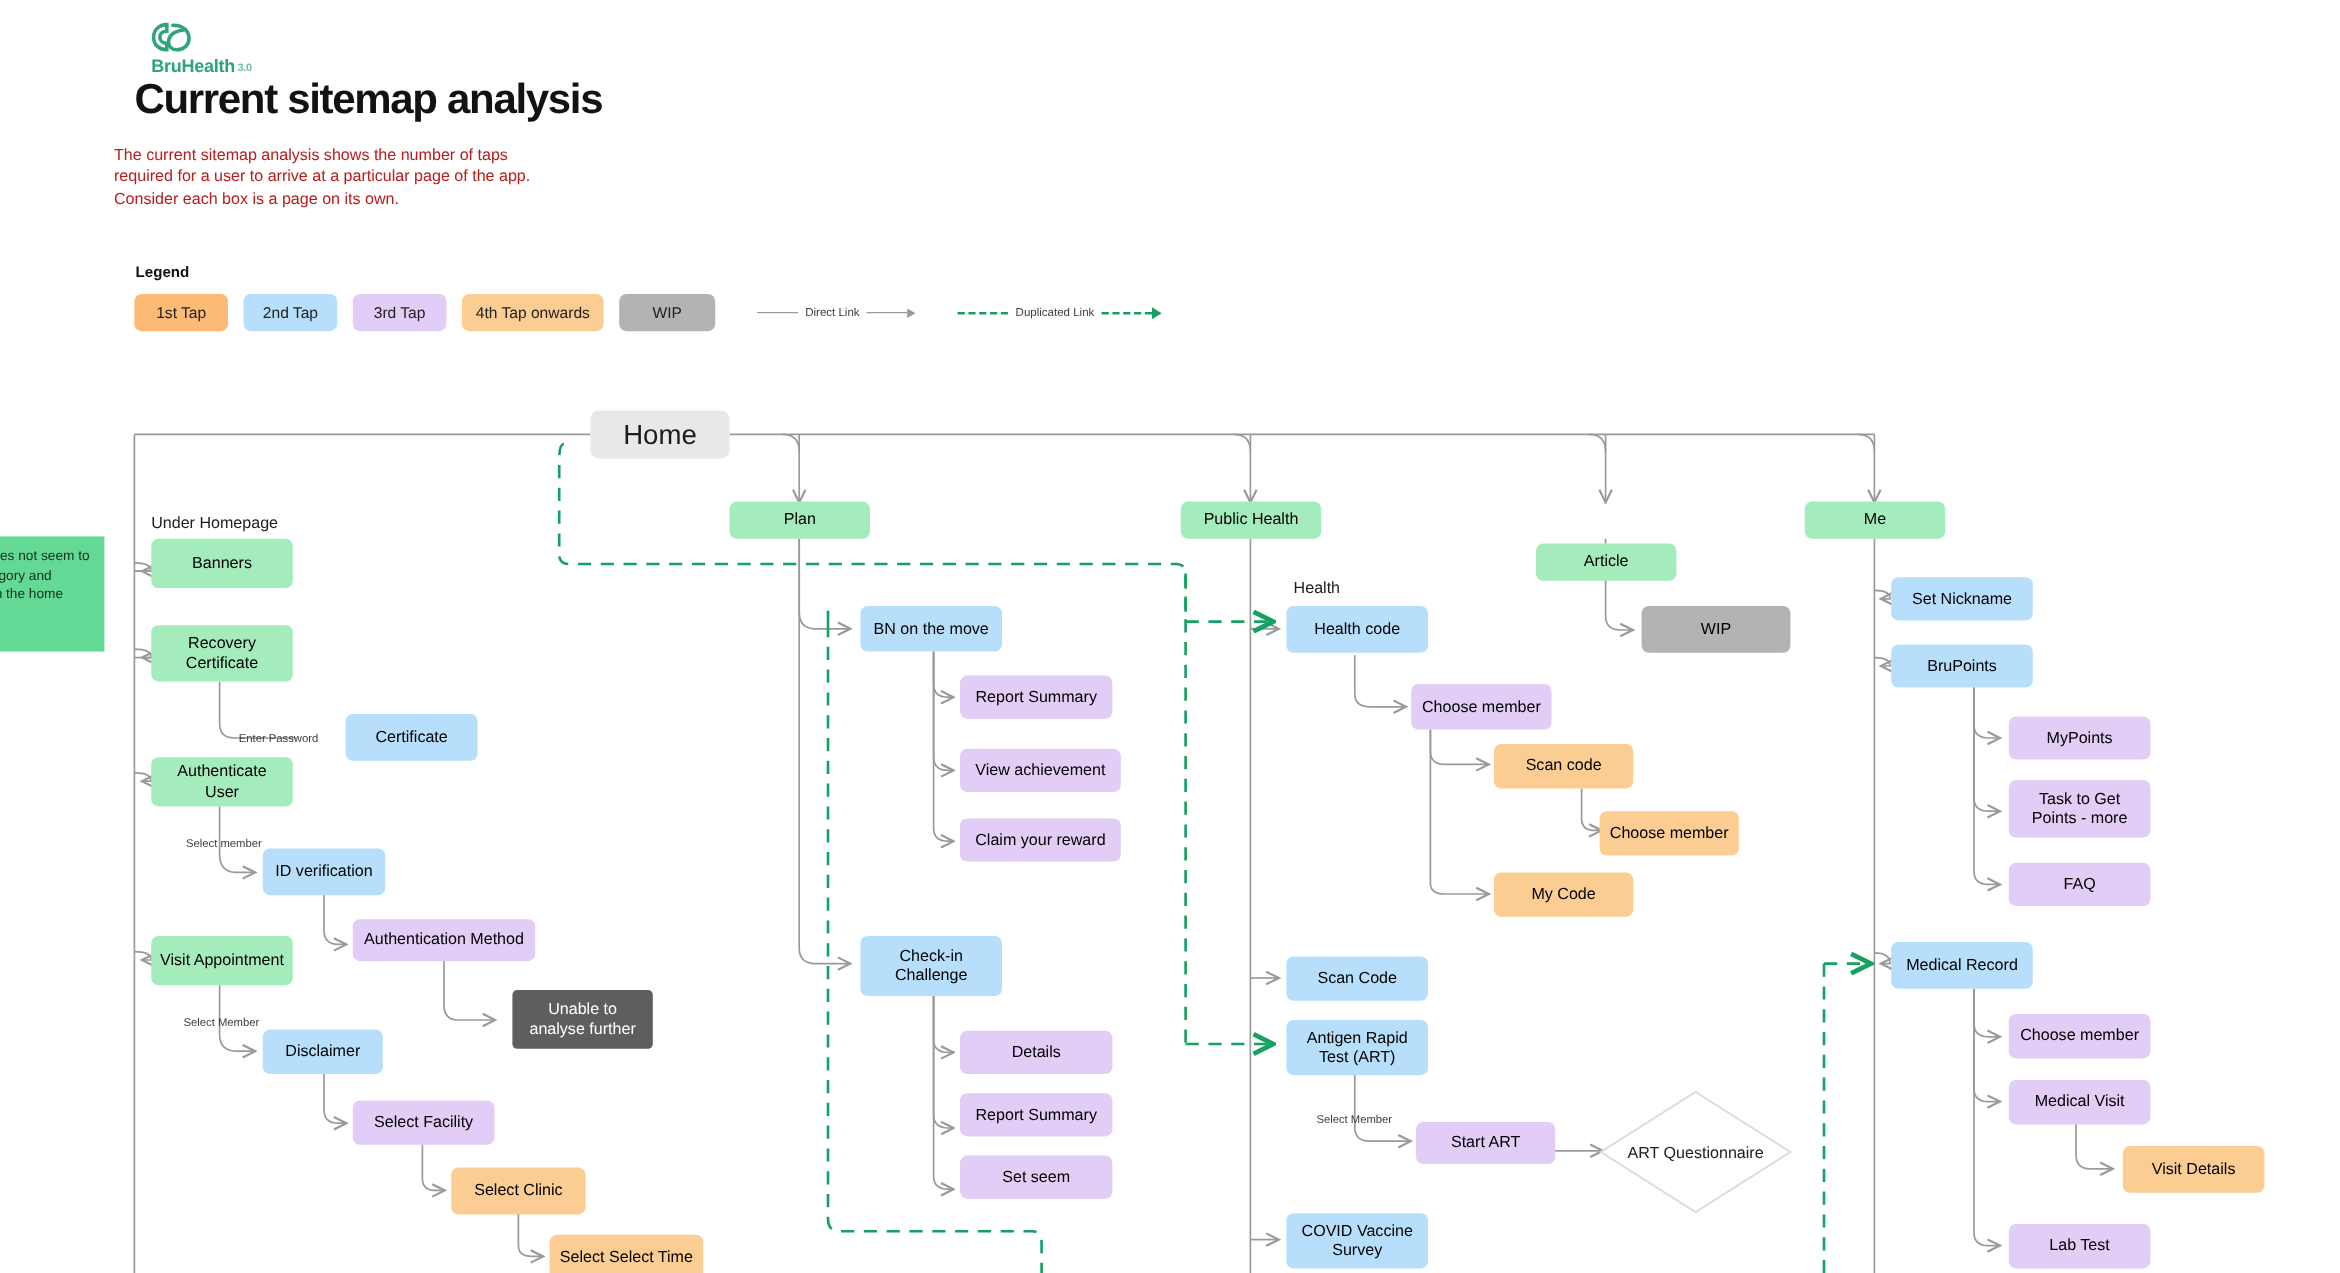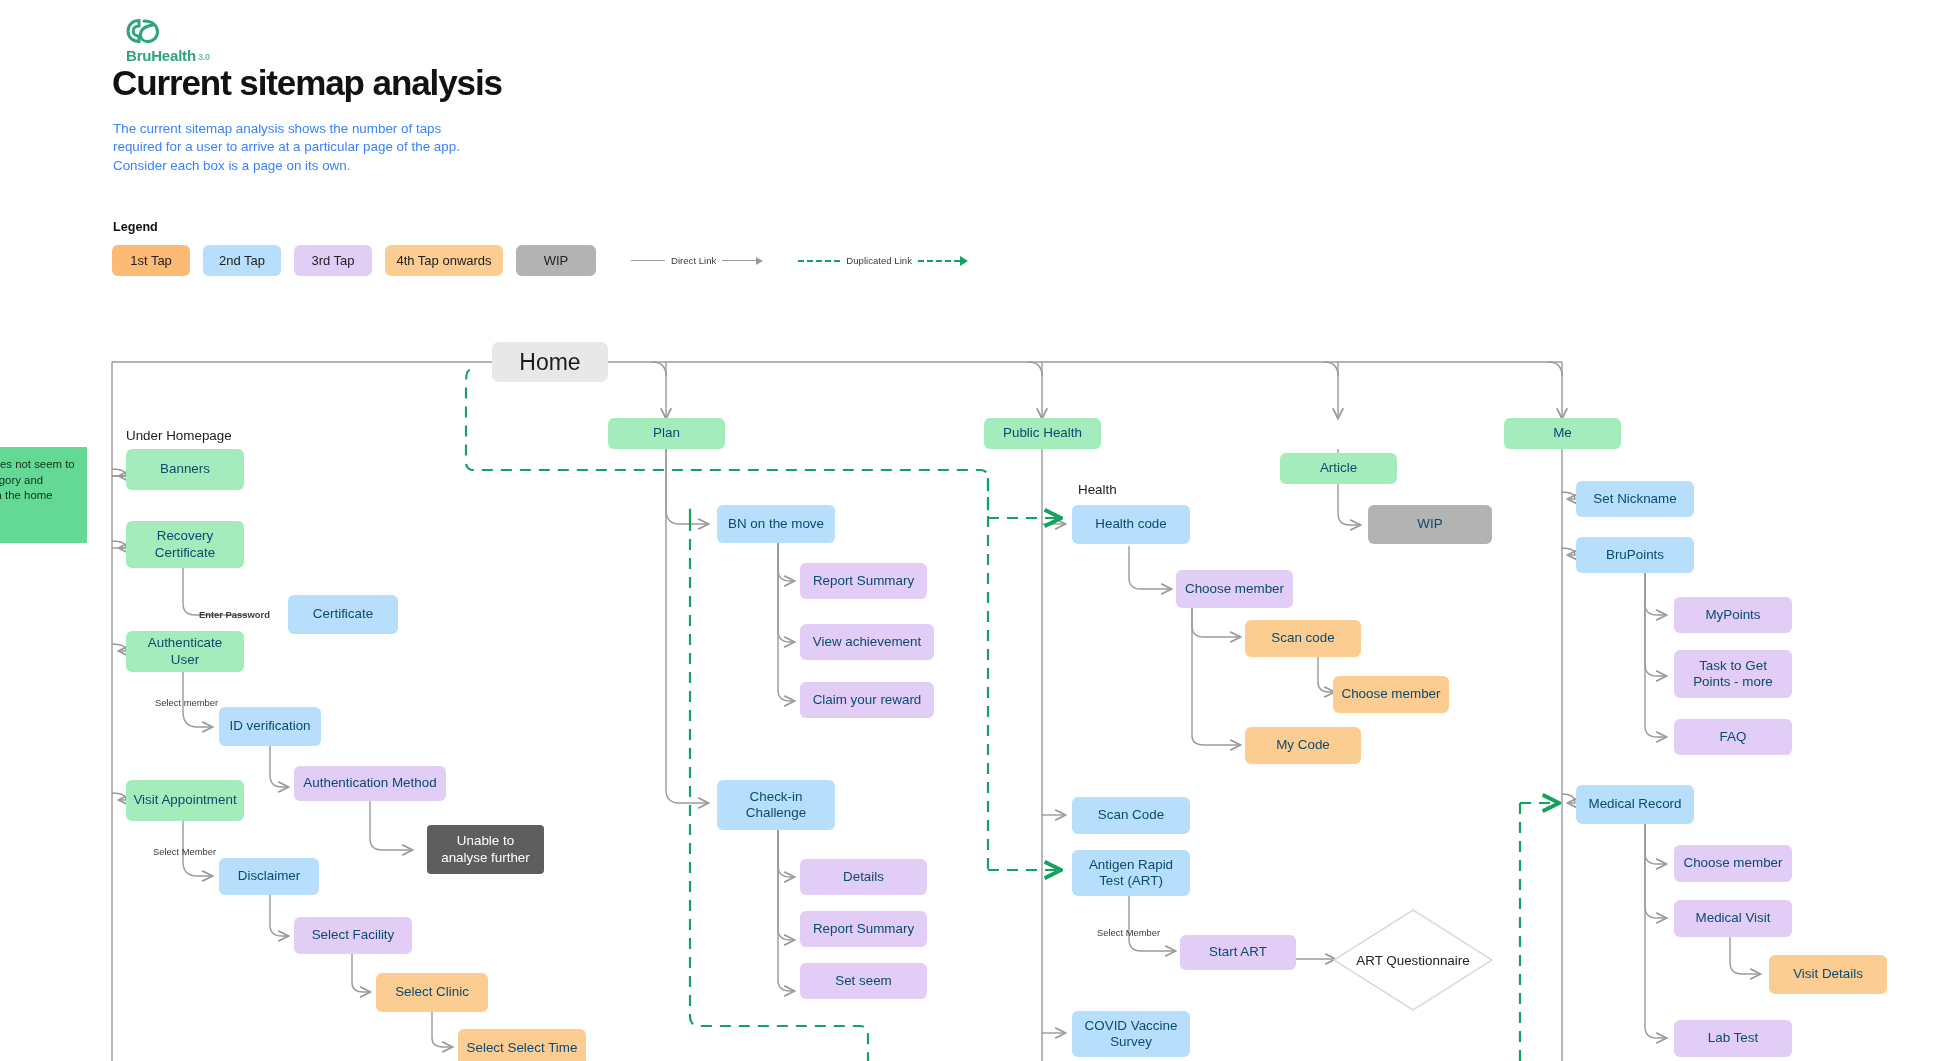--- a/index.html
+++ b/index.html
@@ -49,26 +49,26 @@
     left: 112px;
     top: 63px;
     font-size: 35px;
     font-weight: 700;
     letter-spacing: -1.1px;
     color: #121212;
     white-space: nowrap;
   }
   #page-desc {
     position: absolute;
-    left: 113px;
+    left: 95px;
     top: 120px;
     width: 370px;
     font-size: 13.4px;
     line-height: 18.3px;
-    color: #3b82f6;
+    color: #b91c1c;
   }
 
   
   #legend-title {
     position: absolute;
     left: 113px;
     top: 220px;
     font-size: 12.6px;
     font-weight: 700;
     color: #111;
@@ -140,21 +140,21 @@
   .node {
     position: absolute;
     box-sizing: border-box;
     border-radius: 6px;
     display: flex;
     align-items: center;
     justify-content: center;
     text-align: center;
     font-size: 13.4px;
     line-height: 16.5px;
-    color: #0c4a6e;
+    color: #000000;
     padding: 3px 6px;
   }
   .n-home {
     background: #e8e8e8;
     font-size: 23px;
     color: #1c1c1c;
     border-radius: 7px;
   }
   .n-green  { background: #a5ecbc; }
   .n-blue   { background: #b7dffc; }
@@ -410,19 +410,19 @@
     <div class="node n-blue" style="left:1576px; top:537px; width:118px; height:36px;">BruPoints</div>
     <div class="node n-purple" style="left:1674px; top:597px; width:118px; height:36px;">MyPoints</div>
     <div class="node n-purple" style="left:1674px; top:650px; width:118px; height:48px;">Task to Get Points - more</div>
     <div class="node n-purple" style="left:1674px; top:719px; width:118px; height:36px;">FAQ</div>
     <div class="node n-blue" style="left:1576px; top:785px; width:118px; height:39px;">Medical Record</div>
     <div class="node n-purple" style="left:1674px; top:845px; width:118px; height:37px;">Choose member</div>
     <div class="node n-purple" style="left:1674px; top:900px; width:118px; height:37px;">Medical Visit</div>
     <div class="node n-orange" style="left:1769px; top:955px; width:118px; height:39px;">Visit Details</div>
     <div class="node n-purple" style="left:1674px; top:1020px; width:118px; height:37px;">Lab Test</div>
 
-    <div class="edge-label" style="left:199px; top:609px;font-weight:bold;">Enter Password</div>
+    <div class="edge-label" style="left:199px; top:609px;">Enter Password</div>
     <div class="edge-label" style="left:155px; top:697px;">Select member</div>
     <div class="edge-label" style="left:153px; top:846px;">Select Member</div>
     <div class="edge-label" style="left:1097px; top:927px;">Select Member</div>
 
   </div>
 </div>
 
 </body></html>

